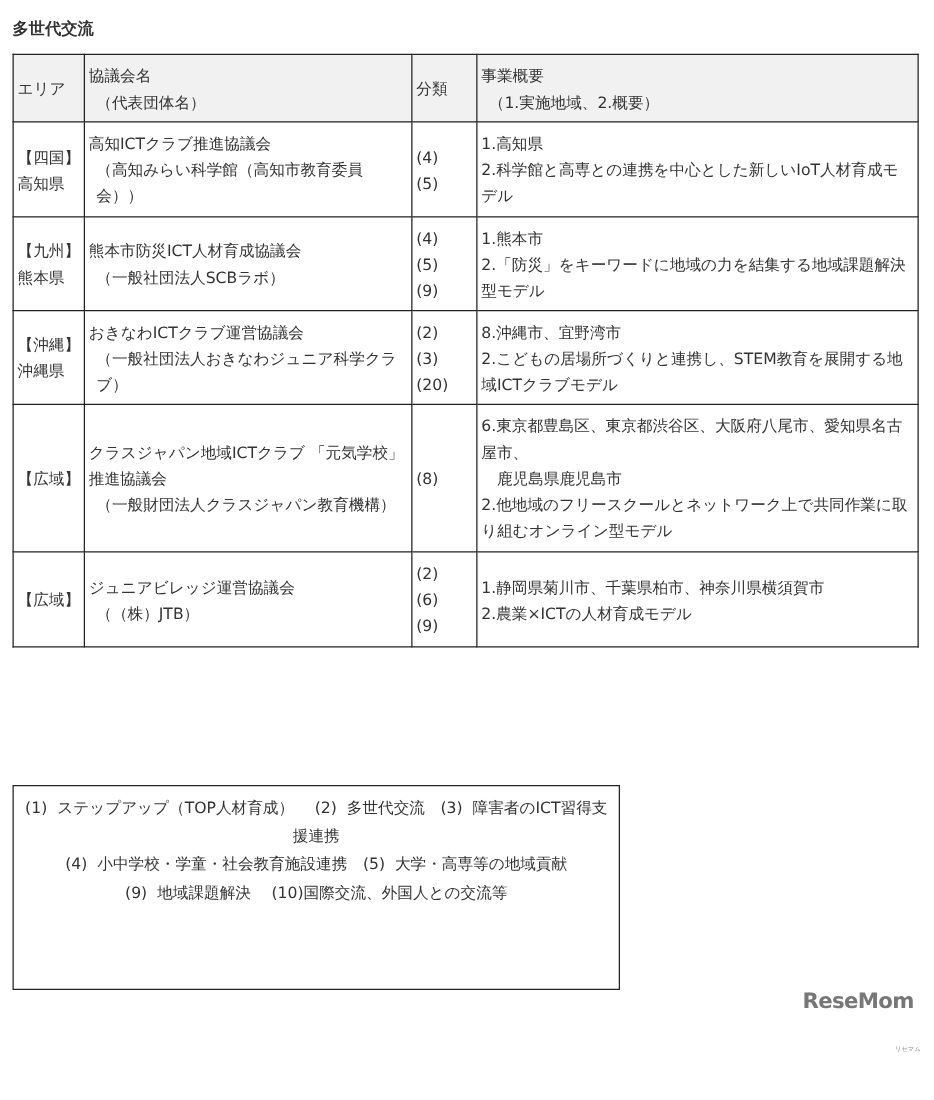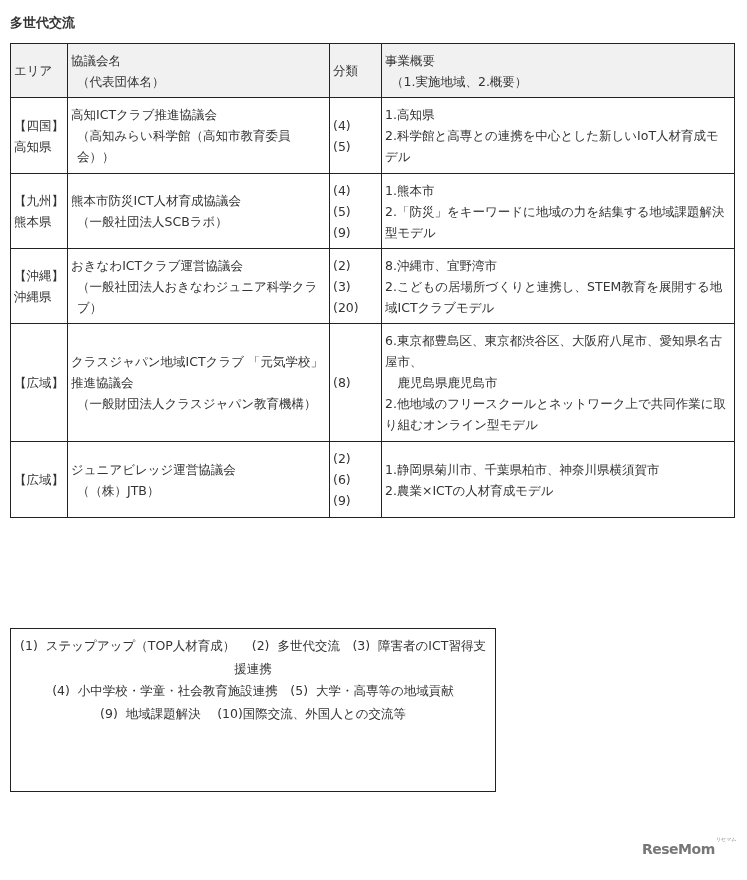--- a/index.html
+++ b/index.html
@@ -23,23 +23,23 @@
   table.main tr.head td { background: #f1f1f1; }
   .line { display: block; white-space: pre-wrap; }
   .indent { padding-left: 6px; }
   .legend {
     position: absolute; left: 10px; top: 628px;
     width: 472px; height: 152px;
     border: 1px solid #222; padding: 6px 6px 4px 6px;
     font-size: 12.5px; line-height: 22.5px; color: #333; text-align: center;
   }
   .logo {
-    position: absolute; left: 642px; top: 841px;
+    position: absolute; left: 642px; top: 791px;
     font-family: "DejaVu Sans", sans-serif; font-weight: bold;
-    font-size: 14px; color: #777; letter-spacing: -0.5px;
+    font-size: 17px; color: #777; letter-spacing: -0.5px;
   }
   .logo-sub {
     position: absolute; left: 716px; top: 836px;
     font-size: 5px; color: #888;
   }
 </style>
 </head>
 <body>
 
 <div class="title">多世代交流</div>

